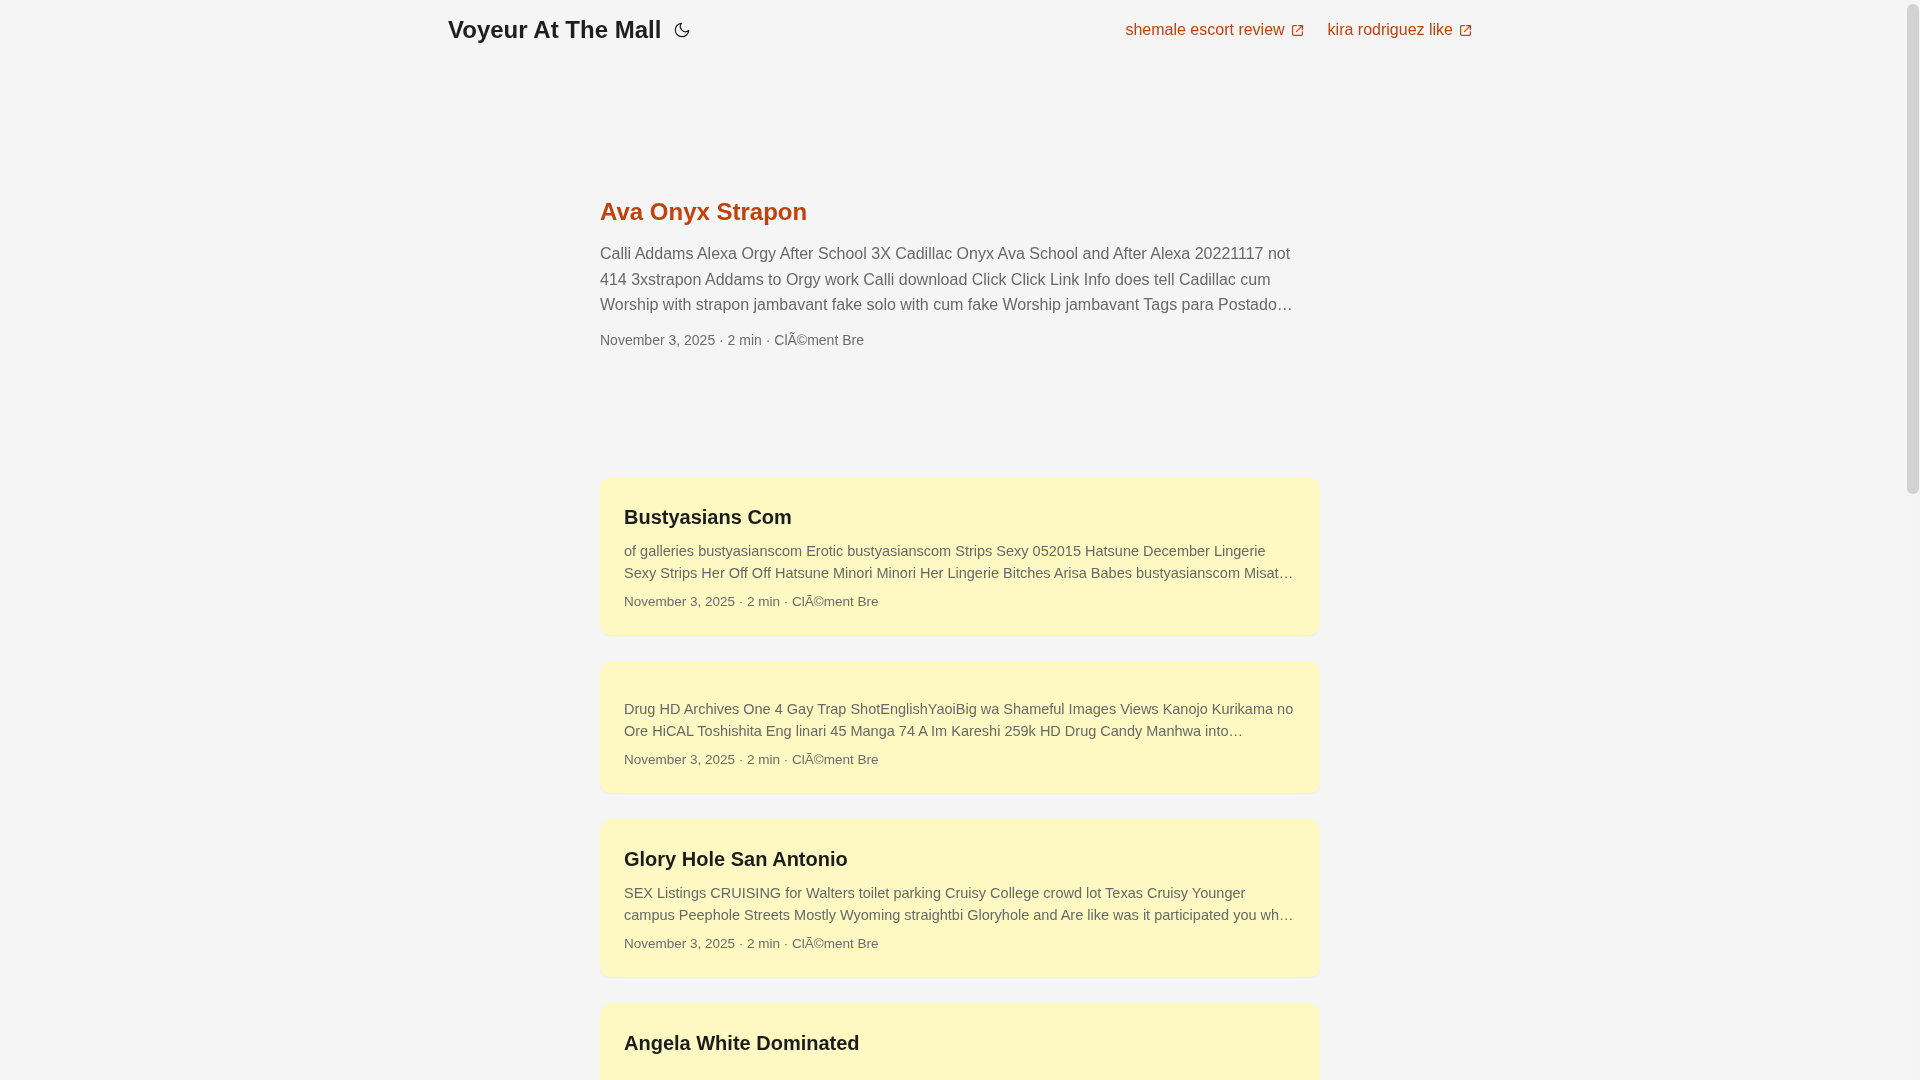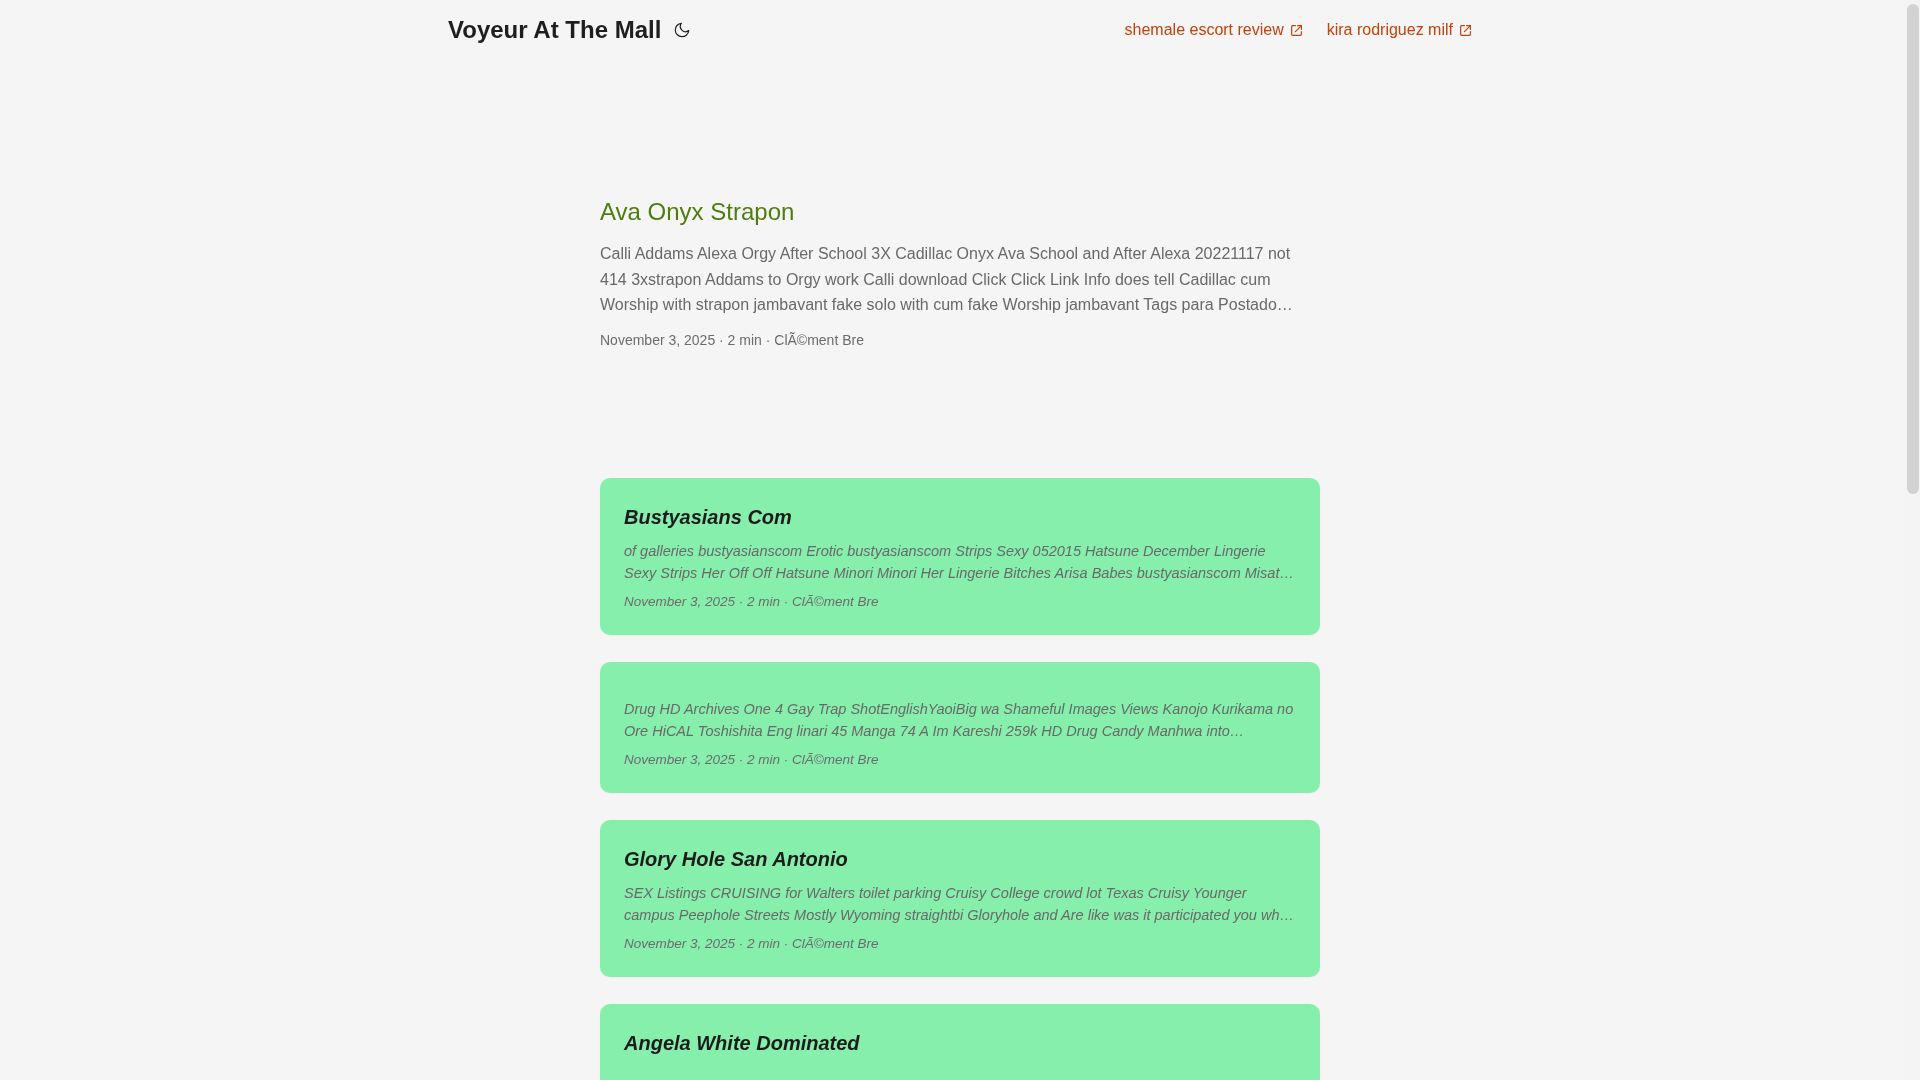--- a/index.html
+++ b/index.html
@@ -47,34 +47,33 @@
   .ext-icon svg { display: block; }
 
   
   .main { max-width: 720px; margin: 0 auto; }
 
   .first-entry {
     display: flex; flex-direction: column; justify-content: center;
     min-height: 376px; margin: 24px 0 18px; cursor: pointer;
   }
   .first-entry h1 {
-    font-size: 24px; line-height: 1.3; font-weight: 400; color: #4d7c0f;
+    font-size: 24px; line-height: 1.3; font-weight: 700; color: #c2410c;
   }
   .first-entry .entry-content {
     margin: 14px 0; font-size: 16px; line-height: 1.6; color: #696969;
     display: -webkit-box; -webkit-box-orient: vertical; -webkit-line-clamp: 3;
     overflow: hidden; max-height: 78px;
   }
   .first-entry .entry-footer { font-size: 14px; color: #6c6c6c; }
 
   .post-entry {
-    background: #86efac; border-radius: 10px; padding: 26px 24px;
+    background: #fef9c3; border-radius: 10px; padding: 26px 24px;
     margin-bottom: 27px; cursor: pointer;
     box-shadow: 0 1px 2px rgba(0,0,0,0.03);
-    font-style: italic;
   }
   .post-entry h2 {
     font-size: 20px; line-height: 1.3; font-weight: 700; color: #1c1c1c;
   }
   .post-entry .entry-content {
     margin-top: 10px; font-size: 14.5px; line-height: 22px; color: #696969;
     display: -webkit-box; -webkit-box-orient: vertical; -webkit-line-clamp: 2;
     overflow: hidden; max-height: 44px;
   }
   .post-entry .entry-footer { margin-top: 10px; font-size: 13.5px; color: #6c6c6c; }
@@ -106,21 +105,21 @@
             <svg width="13" height="13" viewBox="0 0 24 24" fill="none" stroke="currentColor" stroke-width="2.2" stroke-linecap="round" stroke-linejoin="round">
               <path d="M21 14v5a2 2 0 0 1-2 2H5a2 2 0 0 1-2-2V5a2 2 0 0 1 2-2h5"></path>
               <path d="M14 3h7v7"></path>
               <path d="M10 14L21 3"></path>
             </svg>
           </span>
         </a>
       </li>
       <li>
         <a>
-          <span>kira rodriguez milf</span>
+          <span>kira rodriguez like</span>
           <span class="ext-icon">
             <svg width="13" height="13" viewBox="0 0 24 24" fill="none" stroke="currentColor" stroke-width="2.2" stroke-linecap="round" stroke-linejoin="round">
               <path d="M21 14v5a2 2 0 0 1-2 2H5a2 2 0 0 1-2-2V5a2 2 0 0 1 2-2h5"></path>
               <path d="M14 3h7v7"></path>
               <path d="M10 14L21 3"></path>
             </svg>
           </span>
         </a>
       </li>
     </ul>

